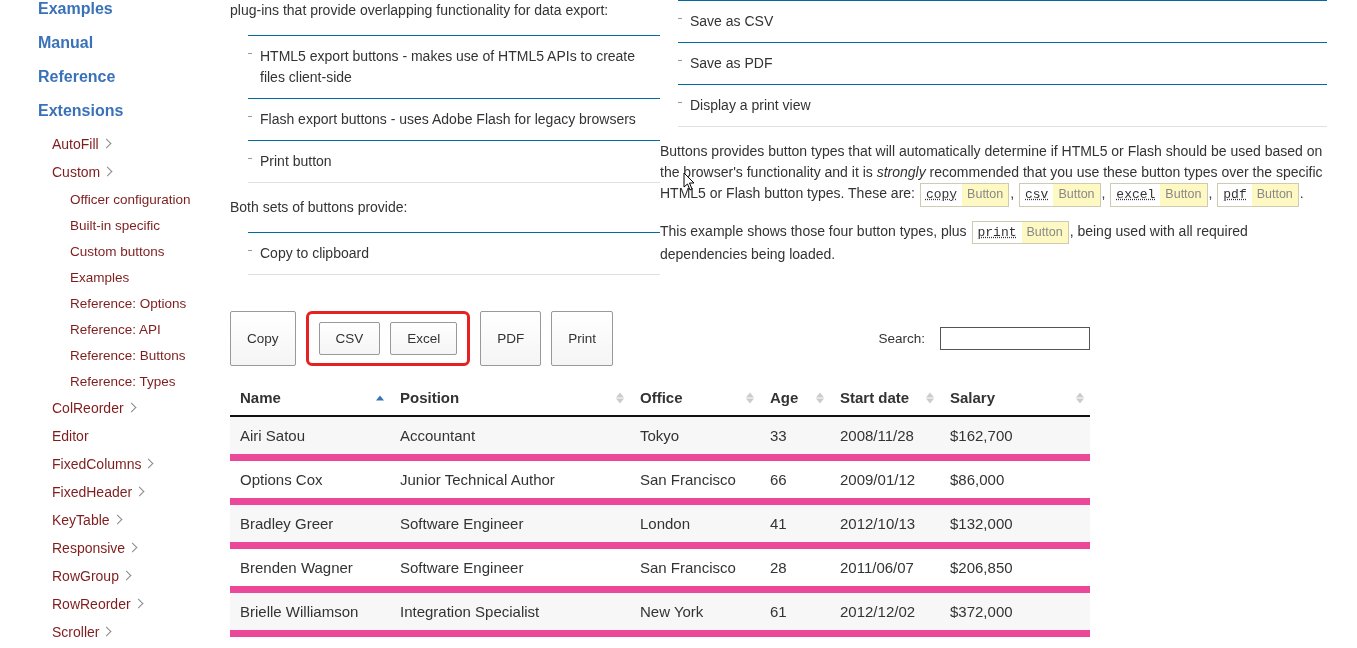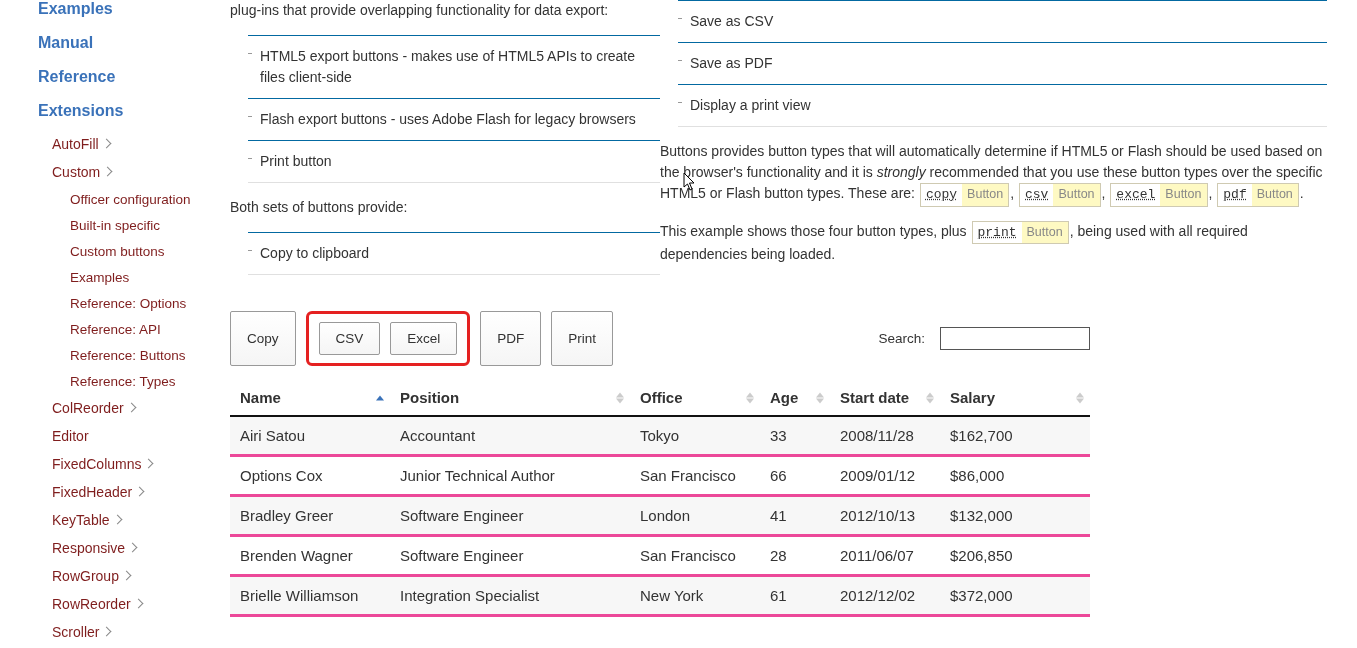--- a/index.html
+++ b/index.html
@@ -136,21 +136,21 @@
     width: 0; height: 0;
     border-left: 4px solid transparent;
     border-right: 4px solid transparent;
   }
   .tri-up { border-bottom: 5px solid #ccc; }
   .tri-down { border-top: 5px solid #ccc; }
   .tri-up.active { border-bottom-color: #3a72b9; }
   table.data tbody tr:nth-child(odd) { background: #f7f7f7; }
   table.data tbody td {
     padding: 10px 10px;
-    border-bottom: 3px solid #ec4899;
+    border-bottom: 7px solid #ec4899;
   }
   .content-top { display:flex; }
   .cursor {
     position: absolute;
     width: 14px;
     height: 20px;
     pointer-events: none;
   }
 </style>
 </head>

